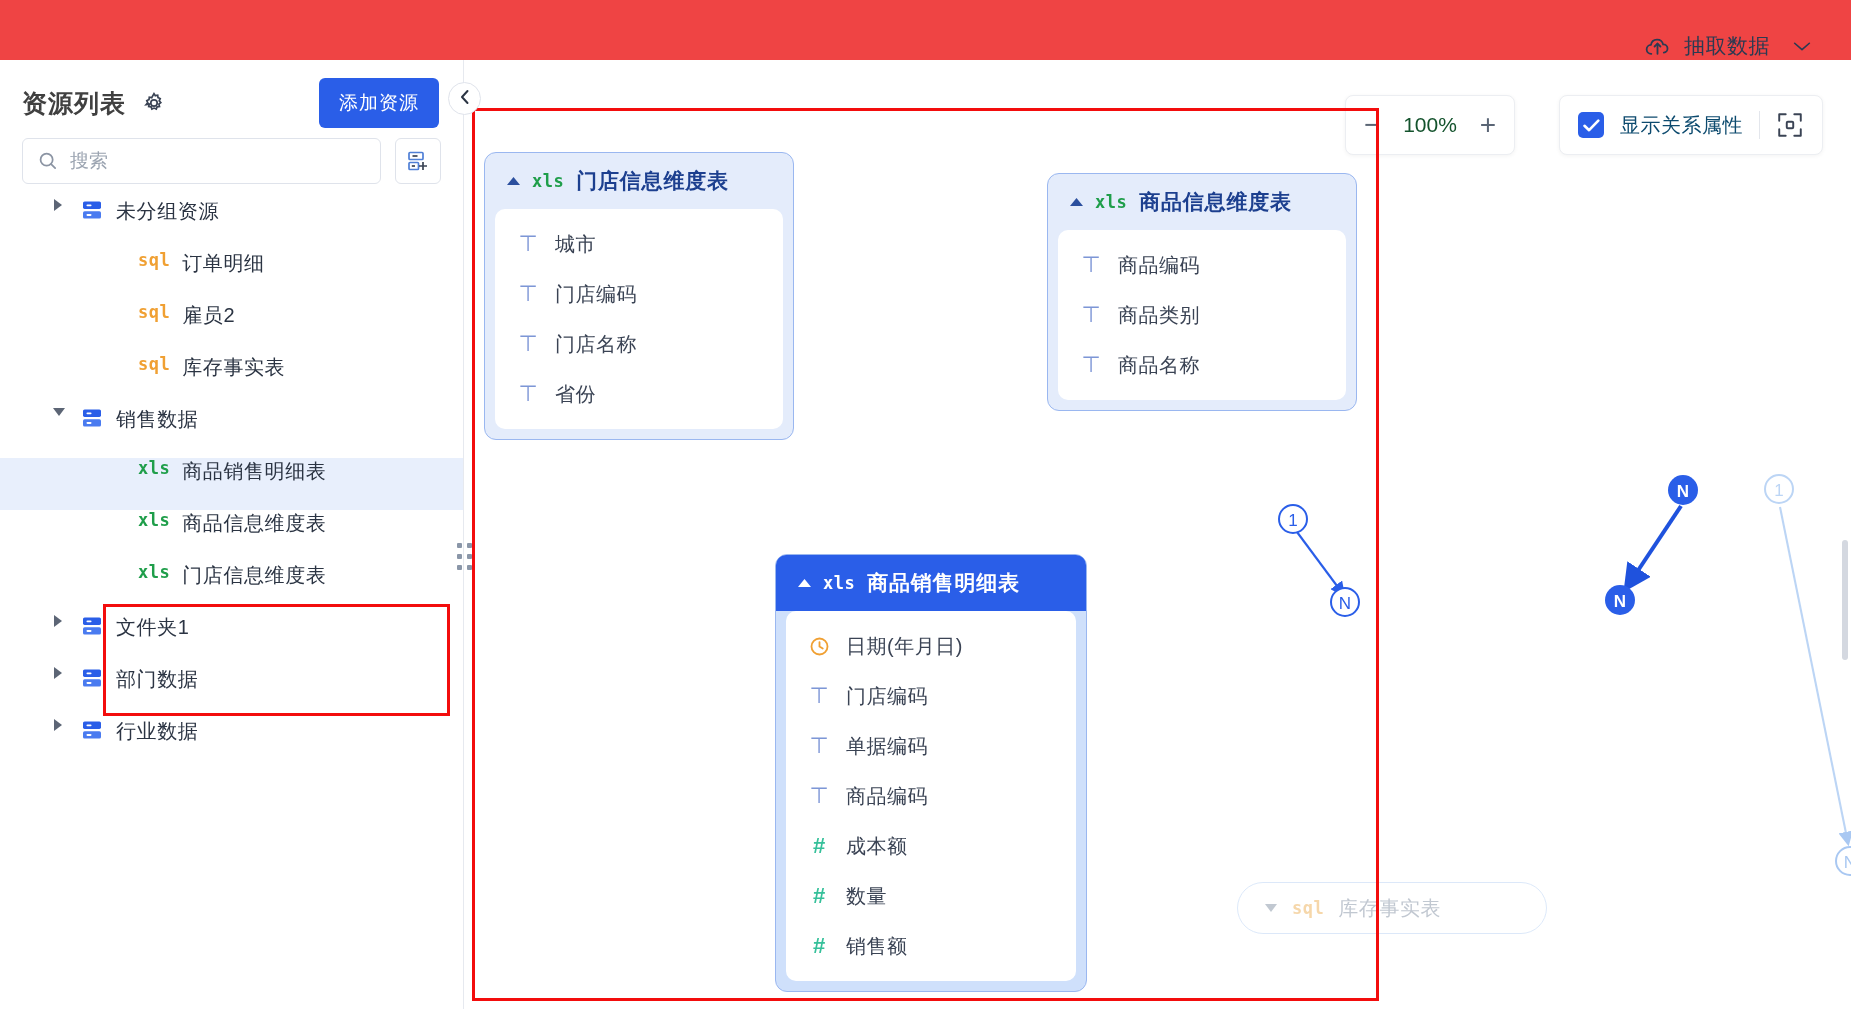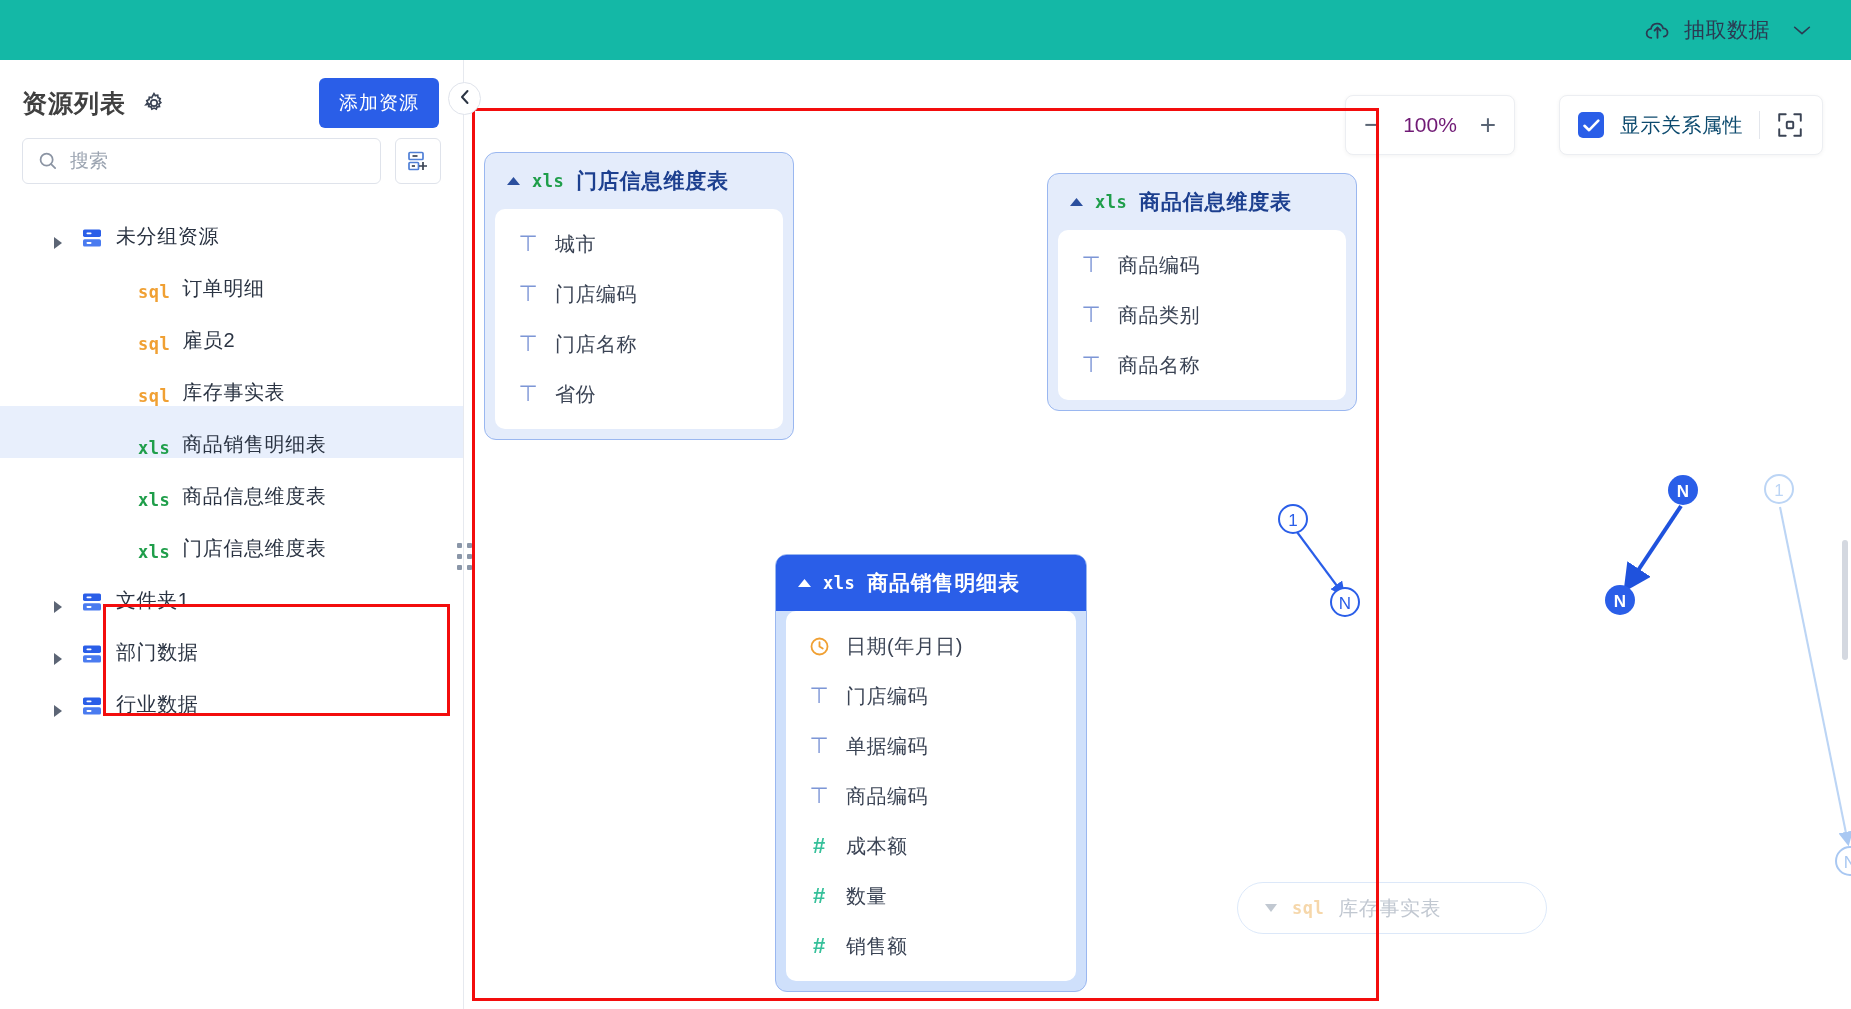--- a/index.html
+++ b/index.html
@@ -3,21 +3,21 @@
 <meta charset="utf-8">
 <style>
   * { box-sizing: border-box; margin:0; padding:0; }
   html,body { width:1851px; height:1009px; overflow:hidden;
     font-family:"Liberation Sans","DejaVu Sans",sans-serif; background:#fff; }
 
   #app { position:relative; width:1851px; height:1009px; background:#fff; }
 
   
   .topbar { position:absolute; left:0; top:0; width:1851px; height:60px;
-    background:#14b8a6; display:flex; align-items:center; justify-content:flex-end;
+    background:#ef4444; display:flex; align-items:flex-end; justify-content:flex-end;
     padding-right:38px; }
   .extract-btn { display:flex; align-items:center; gap:13px; cursor:pointer; }
   .extract-label { font-size:21px; color:#2b3a52; letter-spacing:.5px; }
   .cloud-up { width:27px; height:27px; display:block; }
   .chev-dn { width:22px; height:14px; display:block; margin-left:8px; }
 
   
   .sidebar { position:absolute; left:0; top:60px; width:464px; height:949px;
     background:#fff; border-right:1px solid #e6e9ef; }
   .sb-head { display:flex; align-items:center; padding:22px 24px 0 22px; height:64px; }
@@ -30,21 +30,21 @@
   .search-box { flex:1; height:46px; border:1px solid #dfe3eb; border-radius:6px;
      display:flex; align-items:center; padding:0 14px; gap:11px; background:#fff;justify-content:flex-end;}
   .search-box input { border:none; outline:none; font-size:19px; color:#333;
      background:transparent; width:100%; font-family:inherit; }
   .search-box input::placeholder { color:#9aa3b0; }
   .mag { width:22px; height:22px; display:block; flex:none;}
   .list-add-btn { width:46px; height:46px; border:1px solid #dfe3eb; border-radius:6px;
      display:flex; align-items:center; justify-content:center; cursor:pointer; flex:none;}
 
   .tree { margin-top:14px; }
-  .tnode { display:flex; align-items:flex-end; height:52px; cursor:pointer; position:relative; }
+  .tnode { display:flex; align-items:flex-start; height:52px; cursor:pointer; position:relative; }
   .tnode.selected { background:#e8effc; }
   .caret { width:28px; margin-left:52px; flex:none; display:flex; align-items:center; }
   .caret svg { display:block; }
   .db-ico { width:24px; height:24px; margin-right:12px; flex:none; display:block;}
   .tlabel { font-size:20px; color:#2b3443; letter-spacing:.6px; }
   .leaf { padding-left:138px; }
   .tag-sql { font-size:17px; font-weight:bold; color:#f0a033; margin-right:12px;
      letter-spacing:.5px; font-family:"DejaVu Sans Mono",monospace;}
   .tag-xls { font-size:17px; font-weight:bold; color:#1f9e4a; margin-right:12px;
      letter-spacing:.5px; font-family:"DejaVu Sans Mono",monospace;}
@@ -63,21 +63,21 @@
 
   
   .canvas { position:absolute; left:465px; top:60px; width:1386px; height:949px;
      background:#fff; overflow:hidden; }
 
   .zoom-ctl { position:absolute; right:336px; top:35px; height:60px; width:170px;
      background:#fff; border:1px solid #eceef2; border-radius:8px; display:flex;
      align-items:center; justify-content:space-between; padding:0 18px; z-index:6;
      box-shadow:0 1px 4px rgba(0,0,0,.05);}
   .zoom-ctl .zb { font-size:28px; color:#5a6575; cursor:pointer; line-height:1; user-select:none;}
-  .zoom-val { font-size:21px; color:#701a75; }
+  .zoom-val { font-size:21px; color:#14532d; }
 
   .opt-bar { position:absolute; right:28px; top:35px; height:60px; background:#fff;
      border:1px solid #eceef2; border-radius:8px; display:flex; align-items:center;
      padding:0 18px; gap:16px; z-index:6; box-shadow:0 1px 4px rgba(0,0,0,.05);}
   .chk { width:26px; height:26px; border-radius:5px; background:#2a5ee8;
      display:flex; align-items:center; justify-content:center; cursor:pointer; flex:none;}
   .opt-label { font-size:20px; color:#0c4a6e; letter-spacing:.5px; }
   .vsep { width:1px; height:28px; background:#e3e6ec; }
   .fit-btn { width:28px; height:28px; cursor:pointer; display:block; }
 
@@ -204,20 +204,36 @@
       </div>
       <div class="tnode leaf">
         <span class="tag-sql">sql</span>
         <span class="tlabel">雇员2</span>
       </div>
       <div class="tnode leaf">
         <span class="tag-sql">sql</span>
         <span class="tlabel">库存事实表</span>
       </div>
 
+      <div class="tnode">
+        <span class="caret">
+          <svg width="14" height="12" viewBox="0 0 14 12">
+              <path d="M1 2h12l-6 8z" fill="#5c6575"></path>
+            </svg>
+          </span>
+        <span>
+          <svg class="db-ico" viewBox="0 0 24 24">
+              <rect x="3" y="3.5" width="18" height="7.4" rx="1.6" fill="#2a5ee8"></rect>
+          <rect x="6.5" y="6.4" width="5" height="1.8" rx=".8" fill="#fff"></rect>
+          <rect x="3" y="13.2" width="18" height="7.4" rx="1.6" fill="#4a7bf0"></rect>
+          <rect x="6.5" y="16.1" width="5" height="1.8" rx=".8" fill="#fff"></rect>
+            </svg>
+          </span>
+        <span class="tlabel">销售数据</span>
+      </div>
 
       <div class="tnode leaf selected">
         <span class="tag-xls">xls</span>
         <span class="tlabel">商品销售明细表</span>
       </div>
       <div class="tnode leaf">
         <span class="tag-xls">xls</span>
         <span class="tlabel">商品信息维度表</span>
       </div>
       <div class="tnode leaf">

